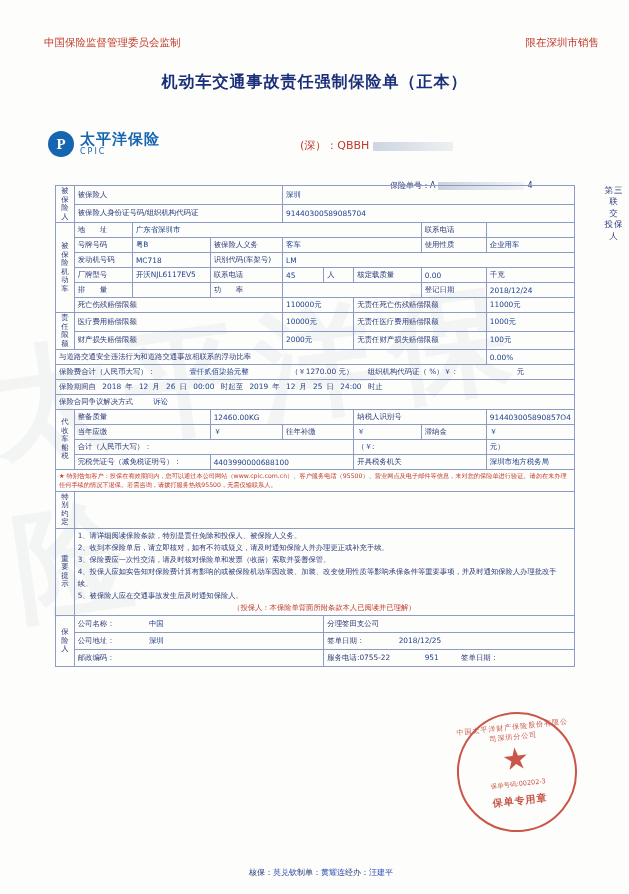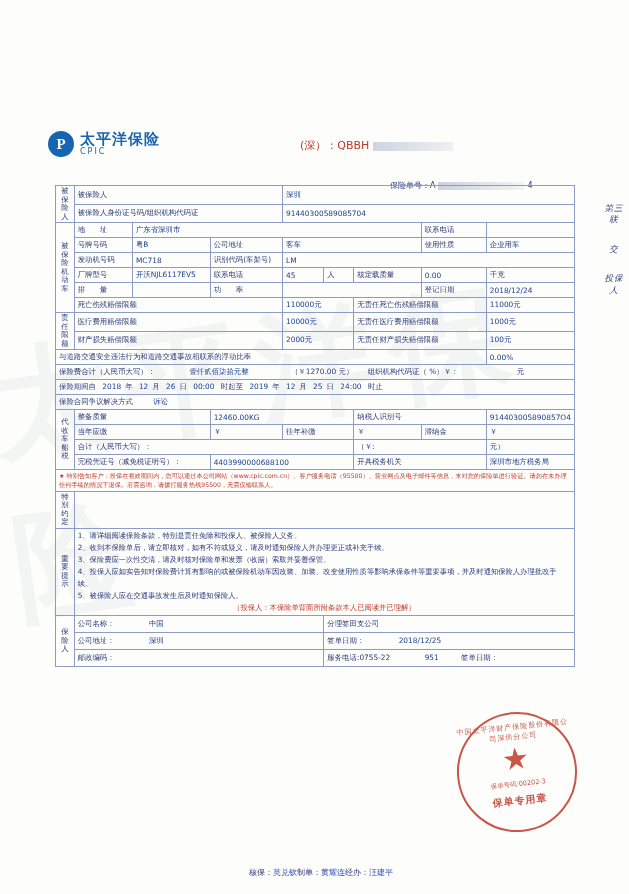--- a/index.html
+++ b/index.html
@@ -77,21 +77,21 @@
     width:12px;text-align:center;font-size:7.4px;line-height:1.15;
     letter-spacing:0px;
   }
   .lbl{background:transparent;white-space:nowrap;}
   .val{color:#1c3f8f;margin-left:32px;}
   .right-strip{
     position:absolute;right:4px;top:185px;width:22px;height:640px;
     font-size:8.5px;color:#2b3a7a;text-align:center;line-height:1.35;
     letter-spacing:1px;
   }
-  .rs-item{margin-top:18px;font-style:italic;}
+  .rs-item{}
   .notice{
     font-size:6.2px;color:#c0392b;line-height:1.5;padding:3px 5px;
   }
   .special-box{height:96px;vertical-align:top;}
   .imp{
     font-size:7.3px;line-height:1.65;padding:4px 6px;vertical-align:top;color:#2b3a7a;
   }
   .imp .red{color:#c0392b;}
   .footrow td{height:14px;}
   .stamp{
@@ -122,21 +122,26 @@
   }
   .hand{color:#2b4bb5;font-family:"DejaVu Sans",sans-serif;}
 </style>
 </head>
 <body>
 
 <div class="page">
 
   <div class="watermark">太平洋保险</div>
 
-
+  <div class="hdr-line">
+    <span>中国保险监督管理委员会监制</span>
+    <span>限在深圳市销售</span>
+  </div>
+
+  <div class="title">机动车交通事故责任强制保险单（正本）</div>
 
 
   <div class="logo">
     <div class="mark">P</div>
     <div class="txt">
       <div class="cn">太平洋保险</div>
       <div class="en">CPIC</div>
     </div>
   </div>
 
@@ -163,21 +168,21 @@
     <tr>
       <td class="vlabel" rowspan="6">被<br>保<br>险<br>机<br>动<br>车</td>
       <td class="lbl" style="width:52px">地　　址</td>
       <td colspan="5" class="val">广东省深圳市</td>
       <td class="lbl" style="width:60px">联系电话</td>
       <td style="width:78px"></td>
     </tr>
     <tr>
       <td class="lbl">号牌号码</td>
       <td class="val" style="width:72px">粤B</td>
-      <td class="lbl" style="width:66px">公司地址</td>
+      <td class="lbl" style="width:66px">被保险人义务</td>
       <td class="val" colspan="3">客车</td>
       <td class="lbl">使用性质</td>
       <td class="val">企业用车</td>
     </tr>
     <tr>
       <td class="lbl">发动机号码</td>
       <td class="val">MC718</td>
       <td class="lbl">识别代码(车架号)</td>
       <td class="val" colspan="5">LM</td>
     </tr>

